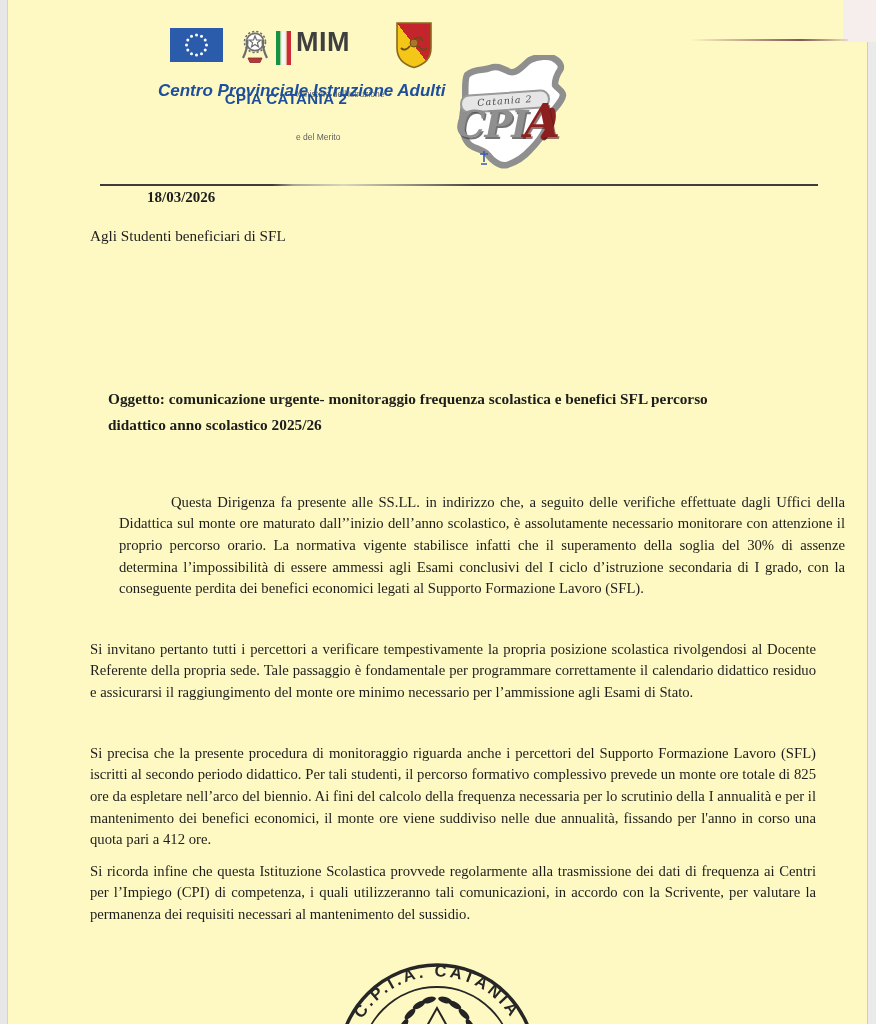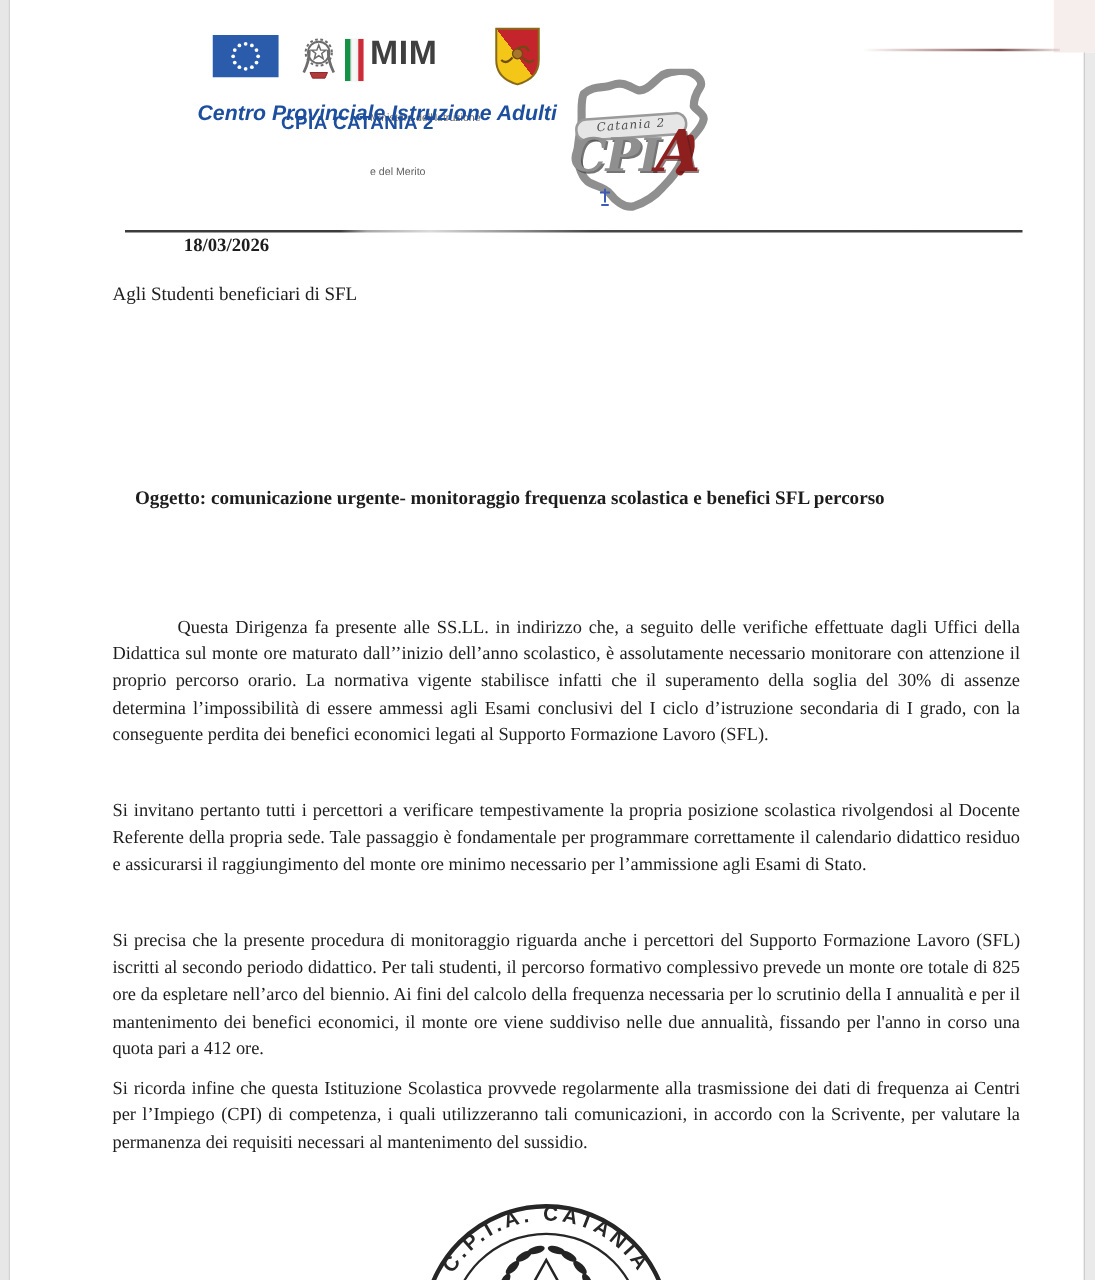--- a/index.html
+++ b/index.html
@@ -1,18 +1,18 @@
 <!DOCTYPE html>
 <html><head>
 <meta charset="utf-8">
 <style>
   html,body { margin:0; padding:0; background:#888; }
   .page {
     position:relative; width:876px; height:1024px; margin:0 auto;
-    background:#ffffff; overflow:hidden;
+    background:#fef9c3; overflow:hidden;
     font-family:"Liberation Serif", serif; color:#1d1d1d;
   }
   .abs { position:absolute; }
 
   
   .edge-left  { left:0; top:0; width:7px; height:1024px; background:#e7e7e7; border-right:1px solid #d3d3d3; }
   .edge-right { left:867px; top:42px; width:9px; height:982px; background:#eaeaea; border-left:1px solid #d0cccc; }
   .corner-wash { left:843px; top:0; width:33px; height:42px; background:#f6eded; }
   .scan-line  { left:690px; top:39px; width:158px; height:2px;
     background:linear-gradient(90deg, rgba(160,105,105,0) 0%, rgba(150,95,95,.55) 35%, rgba(115,70,70,.9) 70%, rgba(150,95,95,.15) 100%); }
@@ -43,21 +43,21 @@
   
   .header-rule { left:100px; top:184px; width:718px; height:2px;
     background:linear-gradient(90deg,#3c3c3c 0%,#3c3c3c 24%,rgba(130,130,130,.7) 27%,rgba(165,165,165,.4) 34%,rgba(110,110,110,.8) 44%,#454545 52%,#3c3c3c 100%); }
 
   
   .letter-date { left:147px; top:189px; font-weight:bold; font-size:15px; }
   .recipient { left:90px; top:227px; width:725px; text-align:left; font-size:15.2px; }
   .recipient2 { top:343px; }
   .subject { left:90px; top:386px; width:730px; font-weight:bold; font-size:15.3px; line-height:25.5px;margin-left:18px; }
   .para { left:90px; width:726px; font-size:14.7px; line-height:21.65px; text-align:justify; }
-  .para.indent { text-indent:52px; }
+  .para.indent { text-indent:52px;margin-left:29px; }
   #p1 { top:477px; }
   #p2 { top:624px; }
   #p3 { top:728px; }
   #p4 { top:846px; }
 
   .stamp { left:325px; top:958px; width:230px; height:66px; }
   .stamp-text { font-family:"Liberation Sans", sans-serif; font-weight:bold;
     font-size:16.5px; letter-spacing:3px; fill:#272727; }
 </style>
 </head>
@@ -138,20 +138,21 @@
   </svg>
 
   <div class="abs header-rule"></div>
 
   <div class="abs letter-date">18/03/2026</div>
 
   <div class="abs recipient">Agli Studenti beneficiari di SFL</div>
 
   <div class="abs subject">
     <div>Oggetto: comunicazione urgente- monitoraggio frequenza scolastica e benefici SFL percorso</div>
+    <div>didattico anno scolastico 2025/26</div>
   </div>
 
   <p class="abs para indent" id="p1">Questa Dirigenza fa presente alle SS.LL. in indirizzo che, a seguito delle verifiche effettuate dagli Uffici della Didattica sul monte ore maturato dall’’inizio dell’anno scolastico, è assolutamente necessario monitorare con attenzione il proprio percorso orario. La normativa vigente stabilisce infatti che il superamento della soglia del 30% di assenze determina l’impossibilità di essere ammessi agli Esami conclusivi del I ciclo d’istruzione secondaria di I grado, con la conseguente perdita dei benefici economici legati al Supporto Formazione Lavoro (SFL).</p>
   <p class="abs para" id="p2">Si invitano pertanto tutti i percettori a verificare tempestivamente la propria posizione scolastica rivolgendosi al Docente Referente della propria sede. Tale passaggio è fondamentale per programmare correttamente il calendario didattico residuo e assicurarsi il raggiungimento del monte ore minimo necessario per l’ammissione agli Esami di Stato.</p>
   <p class="abs para" id="p3">Si precisa che la presente procedura di monitoraggio riguarda anche i percettori del Supporto Formazione Lavoro (SFL) iscritti al secondo periodo didattico. Per tali studenti, il percorso formativo complessivo prevede un monte ore totale di 825 ore da espletare nell’arco del biennio. Ai fini del calcolo della frequenza necessaria per lo scrutinio della I annualità e per il mantenimento dei benefici economici, il monte ore viene suddiviso nelle due annualità, fissando per l'anno in corso una quota pari a 412 ore.</p>
   <p class="abs para" id="p4">Si ricorda infine che questa Istituzione Scolastica provvede regolarmente alla trasmissione dei dati di frequenza ai Centri per l’Impiego (CPI) di competenza, i quali utilizzeranno tali comunicazioni, in accordo con la Scrivente, per valutare la permanenza dei requisiti necessari al mantenimento del sussidio.</p>
 
   <svg class="abs stamp" viewBox="0 0 230 66">
     <circle cx="112" cy="105" r="98" fill="none" stroke="#262626" stroke-width="3.5"></circle>
     <circle cx="112" cy="105" r="76" fill="none" stroke="#262626" stroke-width="1.8"></circle>

